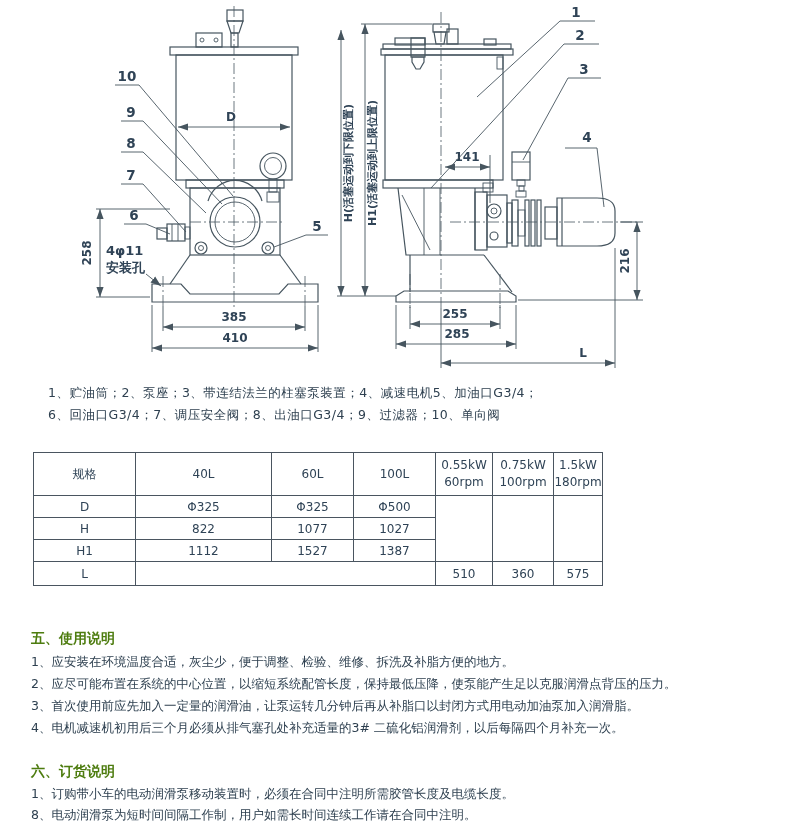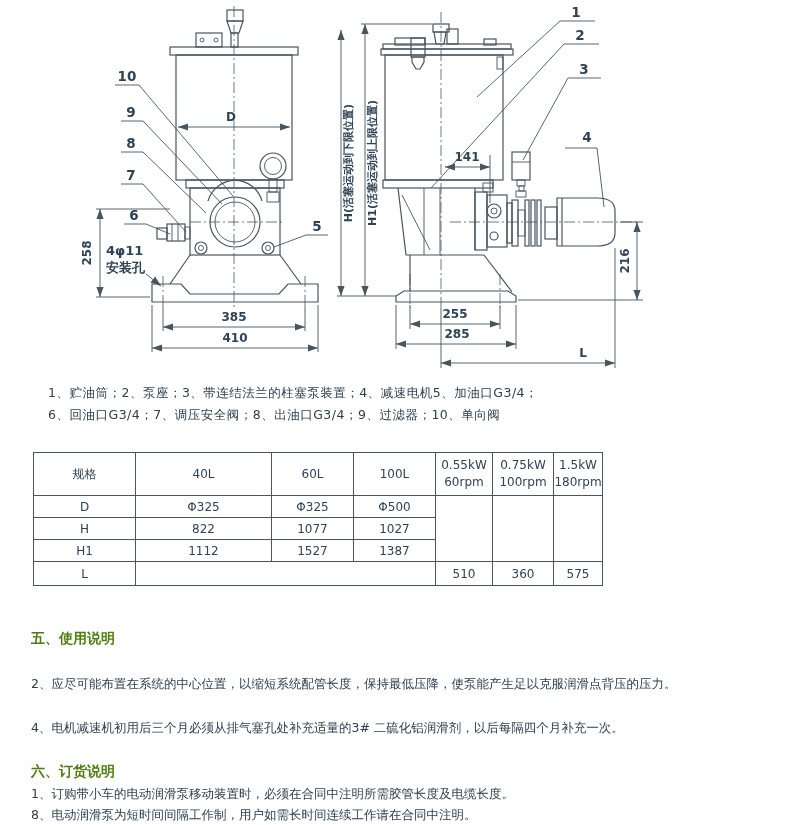--- a/index.html
+++ b/index.html
@@ -280,21 +280,23 @@
       <td colspan="3"></td>
       <td>510</td>
       <td>360</td>
       <td>575</td>
     </tr>
   </tbody>
     </table>
 
   
   <div class="sec-title" style="top:630px">五、使用说明</div>
+  <div class="sec-item" style="top:654px">1、应安装在环境温度合适，灰尘少，便于调整、检验、维修、拆洗及补脂方便的地方。</div>
   <div class="sec-item" style="top:676px">2、应尽可能布置在系统的中心位置，以缩短系统配管长度，保持最低压降，使泵能产生足以克服润滑点背压的压力。</div>
+  <div class="sec-item" style="top:698px">3、首次使用前应先加入一定量的润滑油，让泵运转几分钟后再从补脂口以封闭方式用电动加油泵加入润滑脂。</div>
   <div class="sec-item" style="top:720px">4、电机减速机初用后三个月必须从排气塞孔处补充适量的3# 二硫化铝润滑剂，以后每隔四个月补充一次。</div>
 
   
   <div class="sec-title" style="top:763px">六、订货说明</div>
   <div class="sec-item" style="top:786px">1、订购带小车的电动润滑泵移动装置时，必须在合同中注明所需胶管长度及电缆长度。</div>
   <div class="sec-item" style="top:807px">8、电动润滑泵为短时间间隔工作制，用户如需长时间连续工作请在合同中注明。</div>
 
 </div>
 
 </body></html>

